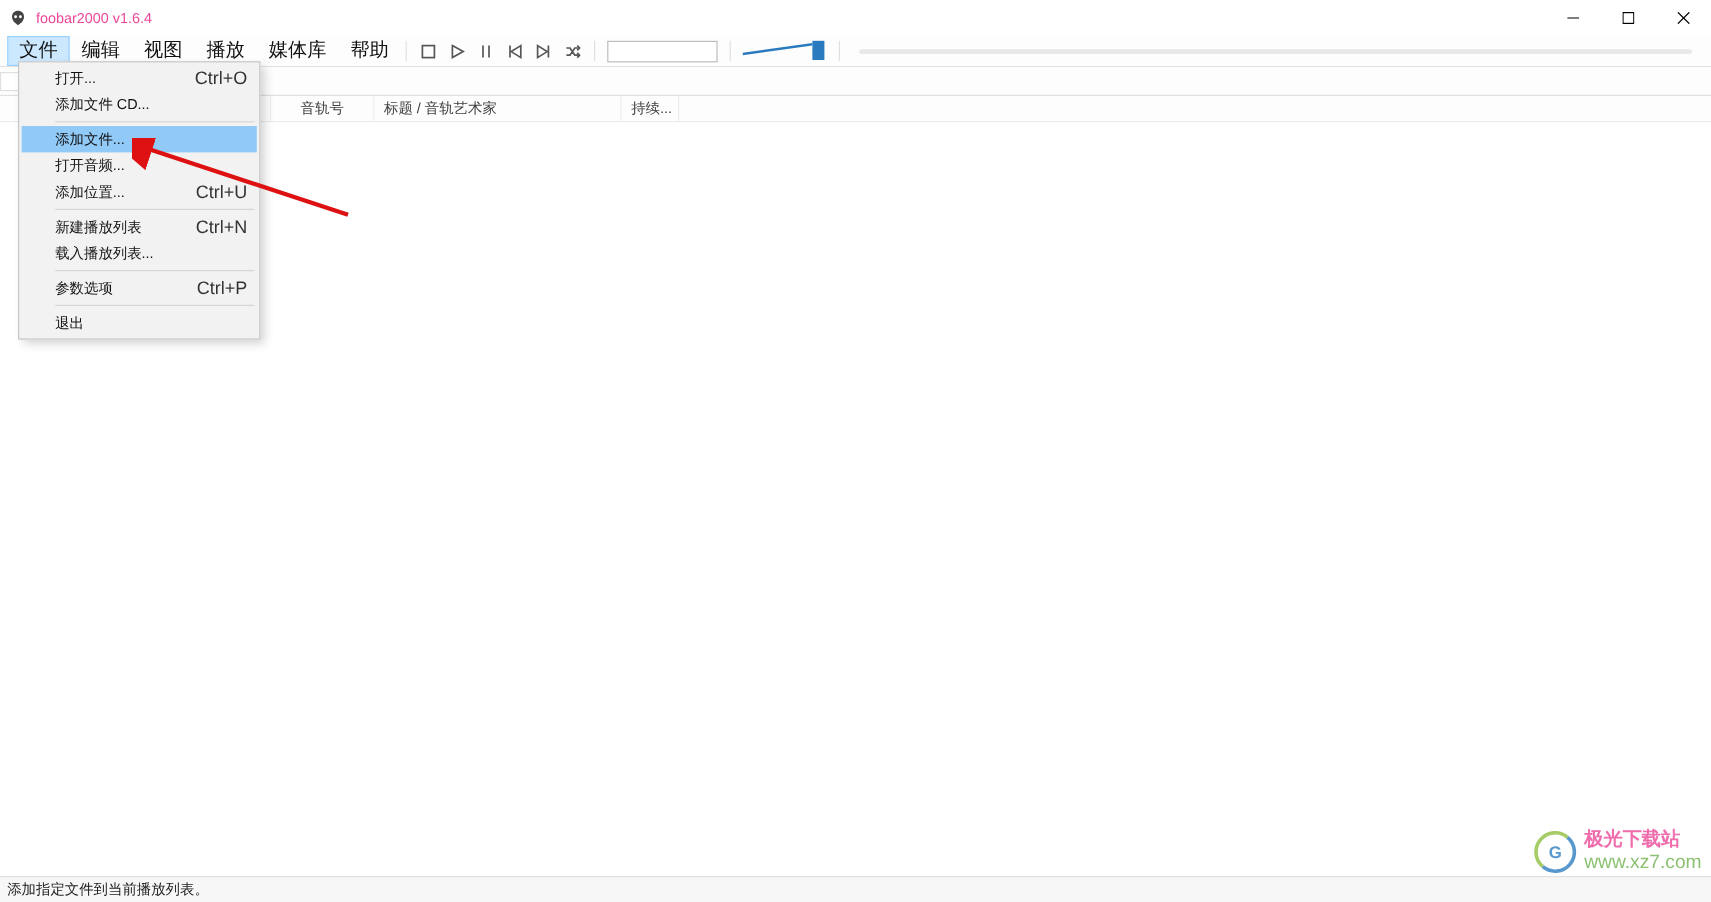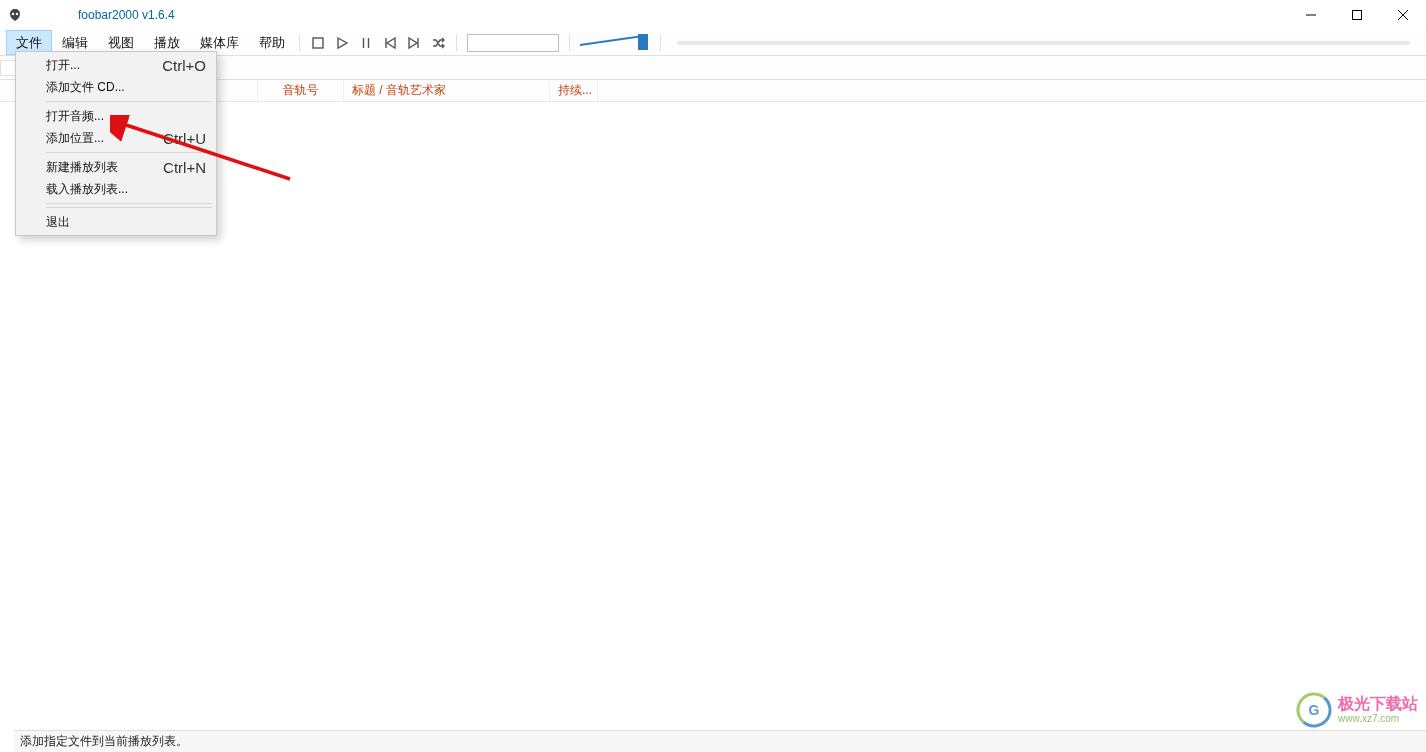--- a/index.html
+++ b/index.html
@@ -22,21 +22,21 @@
     border-bottom: 1px solid #fff;
     padding-left: 6px;
     position: relative;
   }
   .app-icon {
     width: 18px; height: 18px;
     margin-right: 6px;
     display: flex; align-items: center; justify-content: center;
   }
   .app-icon svg { display: block; }
-  .title-text { font-size: 12px; color: #0369a1; margin-left: 48px; }
+  .title-text { font-size: 12px; color: #ec4899; }
   .win-controls {
     margin-left: auto;
     display: flex;
     height: 100%;
   }
   .win-btn {
     width: 46px; height: 100%;
     display: flex; align-items: center; justify-content: center;
     color: #000;
   }
@@ -47,21 +47,21 @@
     display: flex;
     align-items: stretch;
     padding-left: 6px;
     border-bottom: 1px solid #e0e0e0;
     background: #fdfdfd;
     position: relative;
   }
   .menu-item {
     padding: 0 9px;
     display: flex; align-items: center;
-    font-size: 13px;
+    font-size: 16px;
     color: #111;
     border: 1px solid transparent;
   }
   .menu-item.active {
     background: #cce8ff;
     border: 1px solid #99d1ff;
   }
   .toolbar-sep {
     width: 1px; margin: 4px 4px;
     background: #e0e0e0;
@@ -124,22 +124,21 @@
     background: #fff;
   }
   
   .col-headers {
     height: 22px;
     display: flex;
     align-items: stretch;
     border-bottom: 1px solid #e8e8e8;
     background: #fdfdfd;
     font-size: 12px;
-    color: #c2410c;
-    padding-left: 32px;
+    color: #404040;
   }
   .col {
     padding: 0 8px;
     display: flex; align-items: center;
     border-right: 1px solid #eee;
     white-space: nowrap;
   }
   .col.playing { width: 226px; }
   .col.track   { width: 86px; justify-content: center; }
   .col.title   { width: 206px; }
@@ -147,21 +146,21 @@
   .col.rest    { flex: 1; border-right: none; }
   
   .playlist-area {
     position: absolute;
     left: 0; top: 102px; right: 0; bottom: 22px;
     background: #fff;
   }
   
   .statusbar {
     position: absolute;
-    left: 14px; right: 0; bottom: 0;
+    left: 0; right: 0; bottom: 0;
     height: 22px;
     border-top: 1px solid #e0e0e0;
     background: #f7f7f7;
     display: flex; align-items: center;
     padding: 0 6px;
     font-size: 12px;
     color: #222;
   }
   
   .dropdown {
@@ -214,21 +213,21 @@
     pointer-events: none;
     z-index: 3000;
   }
   .wm-logo {
     width: 36px; height: 36px;
     border-radius: 50%;
     display:flex; align-items:center; justify-content:center;
   }
   .wm-text { line-height: 1.15; font-family: "Microsoft YaHei", sans-serif; }
   .wm-line1 { color: #ec4899; font-size: 16px; font-weight: 700; }
-  .wm-line2 { color: #6fb04e; font-size: 10px; }
+  .wm-line2 { color: #6fb04e; font-size: 16px; }
 </style>
 </head>
 <body>
 
 <div class="titlebar">
   <span class="app-icon">
     <svg width="16" height="16" viewBox="0 0 16 16">
       <path d="M8 2 C5 2 3 4 3 7 c0 3 2 5 5 7 c3-2 5-4 5-7 C13 4 11 2 8 2 Z" fill="#444"></path>
       <circle cx="6" cy="7" r="1.2" fill="#fff"></circle>
       <circle cx="10" cy="7" r="1.2" fill="#fff"></circle>
@@ -345,38 +344,46 @@
 <div class="dropdown">
   <div class="drop-item">
     <span>打开...</span>
     <span class="shortcut">Ctrl+O</span>
   </div>
   <div class="drop-item">
     <span>添加文件 CD...</span>
     <span class="shortcut"></span>
   </div>
   <div class="drop-sep"></div>
+  <div class="drop-item highlight">
+    <span>添加文件...</span>
+    <span class="shortcut"></span>
+  </div>
   <div class="drop-item">
     <span>打开音频...</span>
     <span class="shortcut"></span>
   </div>
   <div class="drop-item">
     <span>添加位置...</span>
     <span class="shortcut">Ctrl+U</span>
   </div>
   <div class="drop-sep"></div>
   <div class="drop-item">
     <span>新建播放列表</span>
     <span class="shortcut">Ctrl+N</span>
   </div>
   <div class="drop-item">
     <span>载入播放列表...</span>
     <span class="shortcut"></span>
   </div>
   <div class="drop-sep"></div>
+  <div class="drop-item">
+    <span>参数选项</span>
+    <span class="shortcut">Ctrl+P</span>
+  </div>
   <div class="drop-sep"></div>
   <div class="drop-item">
     <span>退出</span>
     <span class="shortcut"></span>
   </div>
 </div>
 
 <div class="arrow-overlay">
   <svg width="190" height="70" viewBox="0 0 190 70">
     <defs>

